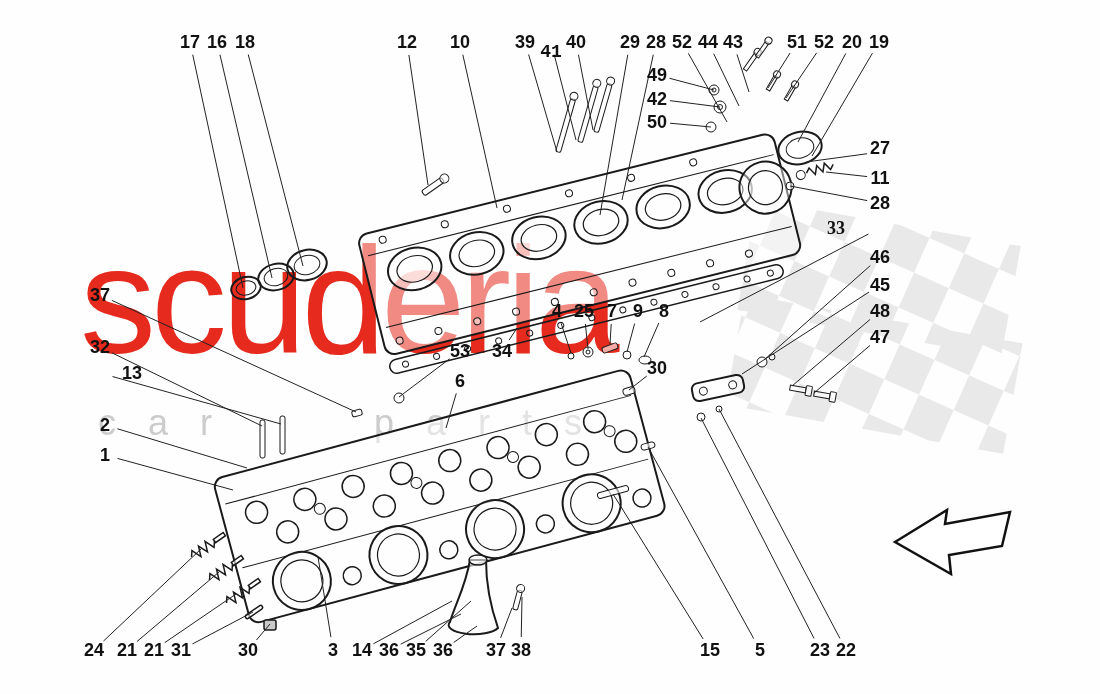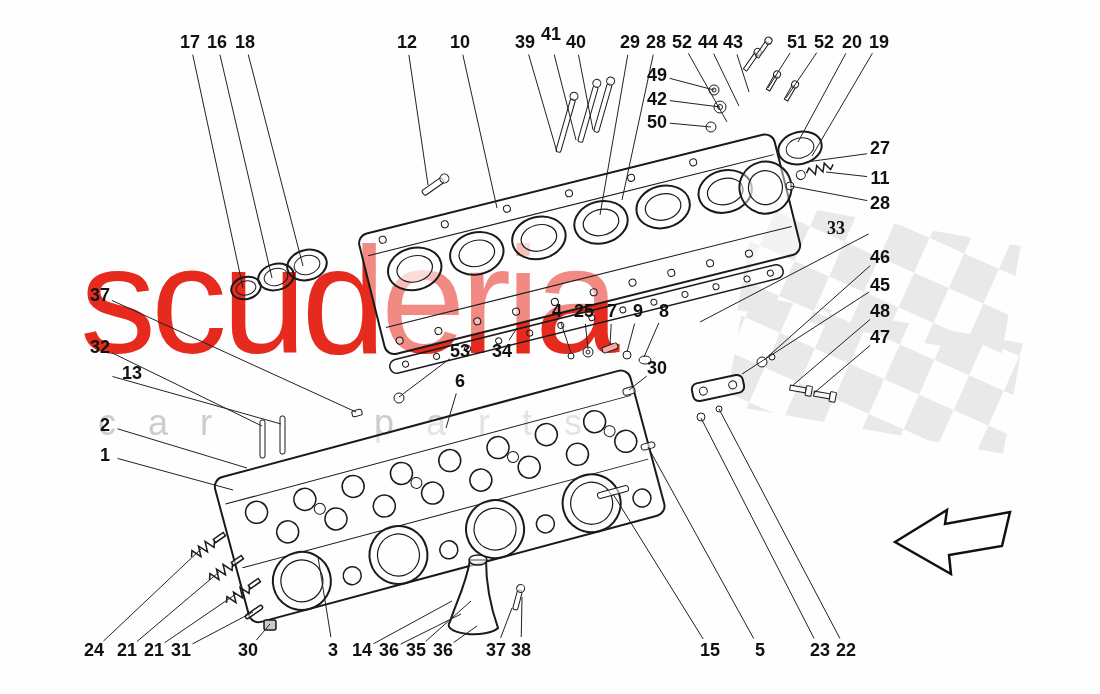--- a/index.html
+++ b/index.html
@@ -355,21 +355,21 @@
     <polygon points="895,542 947,510 945,524 1010,512 1002,546 949,555 951,574" fill="#ffffff" stroke="#111" stroke-width="2.5"></polygon>
   </svg>
 
   <div class="callout-layer" id="callout-layer">
       <div class="callout" style="left: 190px; top: 42px;">17</div>
       <div class="callout" style="left: 217px; top: 42px;">16</div>
       <div class="callout" style="left: 245px; top: 42px;">18</div>
       <div class="callout" style="left: 407px; top: 42px;">12</div>
       <div class="callout" style="left: 460px; top: 42px;">10</div>
       <div class="callout" style="left: 525px; top: 42px;">39</div>
-      <div class="callout" style="left: 551px; top: 34px;">41</div>
+      <div class="callout" style="left: 551px; top: 52px; font-family: Liberation Mono, monospace;">41</div>
       <div class="callout" style="left: 576px; top: 42px;">40</div>
       <div class="callout" style="left: 630px; top: 42px;">29</div>
       <div class="callout" style="left: 656px; top: 42px;">28</div>
       <div class="callout" style="left: 682px; top: 42px;">52</div>
       <div class="callout" style="left: 708px; top: 42px;">44</div>
       <div class="callout" style="left: 733px; top: 42px;">43</div>
       <div class="callout" style="left: 797px; top: 42px;">51</div>
       <div class="callout" style="left: 824px; top: 42px;">52</div>
       <div class="callout" style="left: 852px; top: 42px;">20</div>
       <div class="callout" style="left: 879px; top: 42px;">19</div>

